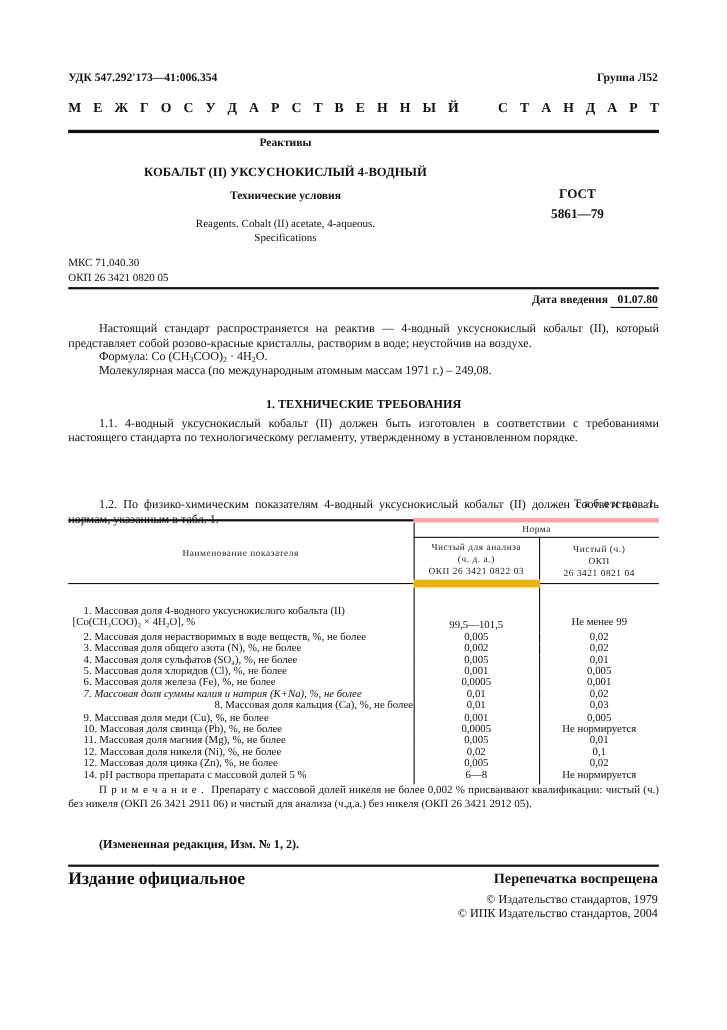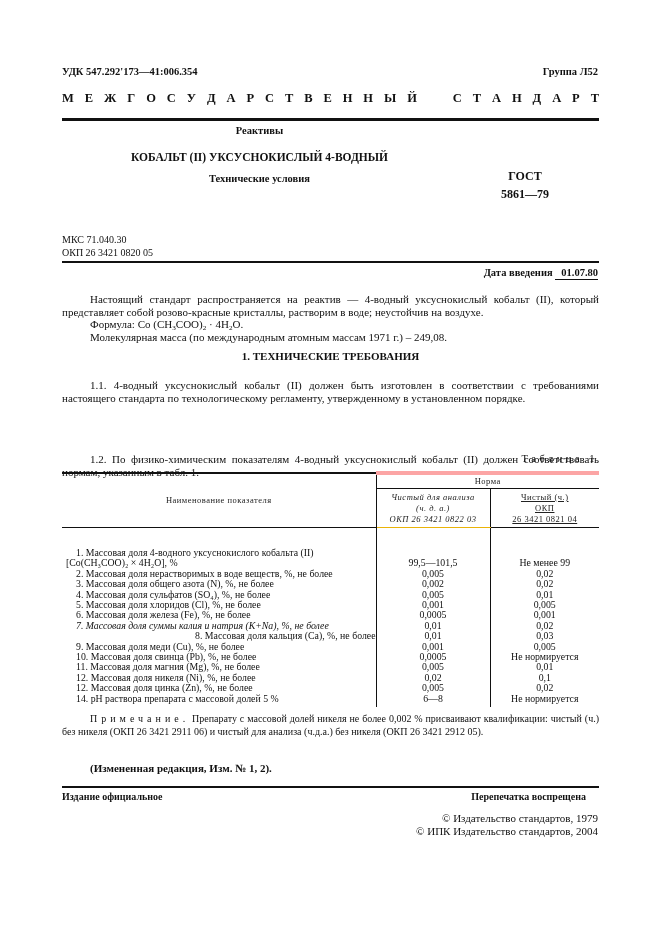--- a/index.html
+++ b/index.html
@@ -15,36 +15,36 @@
   .reagents { left:62px; width:395px; top:125px; text-align:center; font-size:10.5px; font-weight:bold; }
   .title { left:62px; width:395px; top:151px; text-align:center; font-size:11.5px; font-weight:bold; }
   .subtitle { left:62px; width:395px; top:173px; text-align:center; font-size:10.5px; font-weight:bold; }
   .english { left:62px; width:395px; top:198px; text-align:center; font-size:10px; line-height:12.5px; }
   .gost { left:470px; width:110px; top:168px; text-align:center; font-size:12px; font-weight:bold; line-height:17.5px; }
   .codes { left:62px; top:234px; font-size:10px; line-height:12.5px; }
   .date { right:63px; top:267px; font-size:10.5px; font-weight:bold;text-align:right; }
   .date .val { border-bottom:1.5px solid #111; padding:0 0 1px 6px; }
   .para { left:62px; width:537px; font-size:11px; line-height:12.6px; text-align:justify; }
   .indent { text-indent:28px; }
-  .section { left:62px; width:537px; top:350px; text-align:center; font-size:11px; font-weight:bold; }
+  .section { left:62px; width:537px; top:362px; text-align:center; font-size:11px; font-weight:bold; }
   .tcap { right:63px; top:453px; font-size:10.5px; letter-spacing:3.5px; }
   table.t1 { position:absolute; left:62px; top:471px; width:537px; border-collapse:collapse;
              font-size:9.8px; }
   table.t1 th { font-weight:normal; font-size:8.5px; letter-spacing:0.5px; line-height:11px; color:#222; }
   table.t1 th, table.t1 td { padding:0; }
   .t1 .top { border-top:2px solid #111; }
   .vl { border-left:1px solid #111; }
   .t1 td { line-height:10.4px; vertical-align:top; }
   .t1 td.v { text-align:center; }
   .t1 td.name { padding-left:4px; }
   .note { left:62px; width:537px; top:712px; font-size:10px; line-height:13px; text-align:justify; }
   .note .spaced { letter-spacing:4px; }
   .amend { left:90px; top:762px; font-size:11px; font-weight:bold; }
-  .foot-left { left:62px; top:791px; font-size:10px; font-weight:bold; }
-  .foot-right { right:75px; top:791px; font-size:10px; font-weight:bold; }
+  .foot-left { left:62px; top:791px; font-size:16px; font-weight:bold; }
+  .foot-right { right:63px; top:791px; font-size:13px; font-weight:bold; }
   .copy { right:63px; top:812px; font-size:11px; line-height:13px; text-align:right; }
   sub { font-size:65%; vertical-align:-2px; line-height:0; }
 </style>
 </head>
 <body>
 
 <div class="abs hdr-left">УДК 547.292'173—41:006.354</div>
 <div class="abs hdr-right">Группа Л52</div>
 <div class="abs interstate" id="interstate">
     <span>М</span>
@@ -74,20 +74,22 @@
     <span>А</span>
     <span>Р</span>
     <span>Т</span>
   </div>
 <div class="rule" style="top:118px;height:3px;"></div>
 
 <div class="abs reagents">Реактивы</div>
 <div class="abs title">КОБАЛЬТ (II) УКСУСНОКИСЛЫЙ 4-ВОДНЫЙ</div>
 <div class="abs subtitle">Технические условия</div>
 <div class="abs english">
+  <div>Reagents. Cobalt (II) acetate, 4-aqueous.</div>
+  <div>Specifications</div>
 </div>
 <div class="abs gost">
   <div>ГОСТ</div>
   <div>5861—79</div>
 </div>
 
 <div class="abs codes">
   <div>МКС 71.040.30</div>
   <div>ОКП 26 3421 0820 05</div>
 </div>
@@ -114,26 +116,26 @@
       <col style="width:314px">
       <col style="width:114px">
       <col style="width:109px">
     </colgroup>
   <tbody>
       <tr class="top">
     <th rowspan="2" style="border-top:2px solid #111;border-bottom:1px solid #111;height:40px;">Наименование показателя</th>
     <th colspan="2" class="vl" style="border-top:4px solid #fca5a5;border-bottom:1px solid #111;height:13px;">Норма</th>
   </tr>
   <tr>
-    <th class="vl" style="border-bottom:1px solid #eab308;padding:3px 0 2px;font-style:italic;">
+    <th class="vl" style="border-bottom:7px solid #eab308;padding:3px 0 2px;">
       <div>Чистый для анализа</div>
       <div>(ч. д. а.)</div>
       <div>ОКП 26 3421 0822 03</div>
     </th>
-    <th class="vl" style="border-bottom:1px solid #111;padding:3px 0 2px;text-decoration:underline;">
+    <th class="vl" style="border-bottom:1px solid #111;padding:3px 0 2px;">
       <div>Чистый (ч.)</div>
       <div>ОКП</div>
       <div>26 3421 0821 04</div>
     </th>
   </tr>
   <tr>
     <td class="name" style="padding-top:20px;padding-left:4px;">
       <div style="padding-left:10px;">1. Массовая доля 4-водного уксуснокислого кобальта (II)</div>
       <div>[Co(CH₃COO)₂ × 4H₂O], %</div>
     </td>

